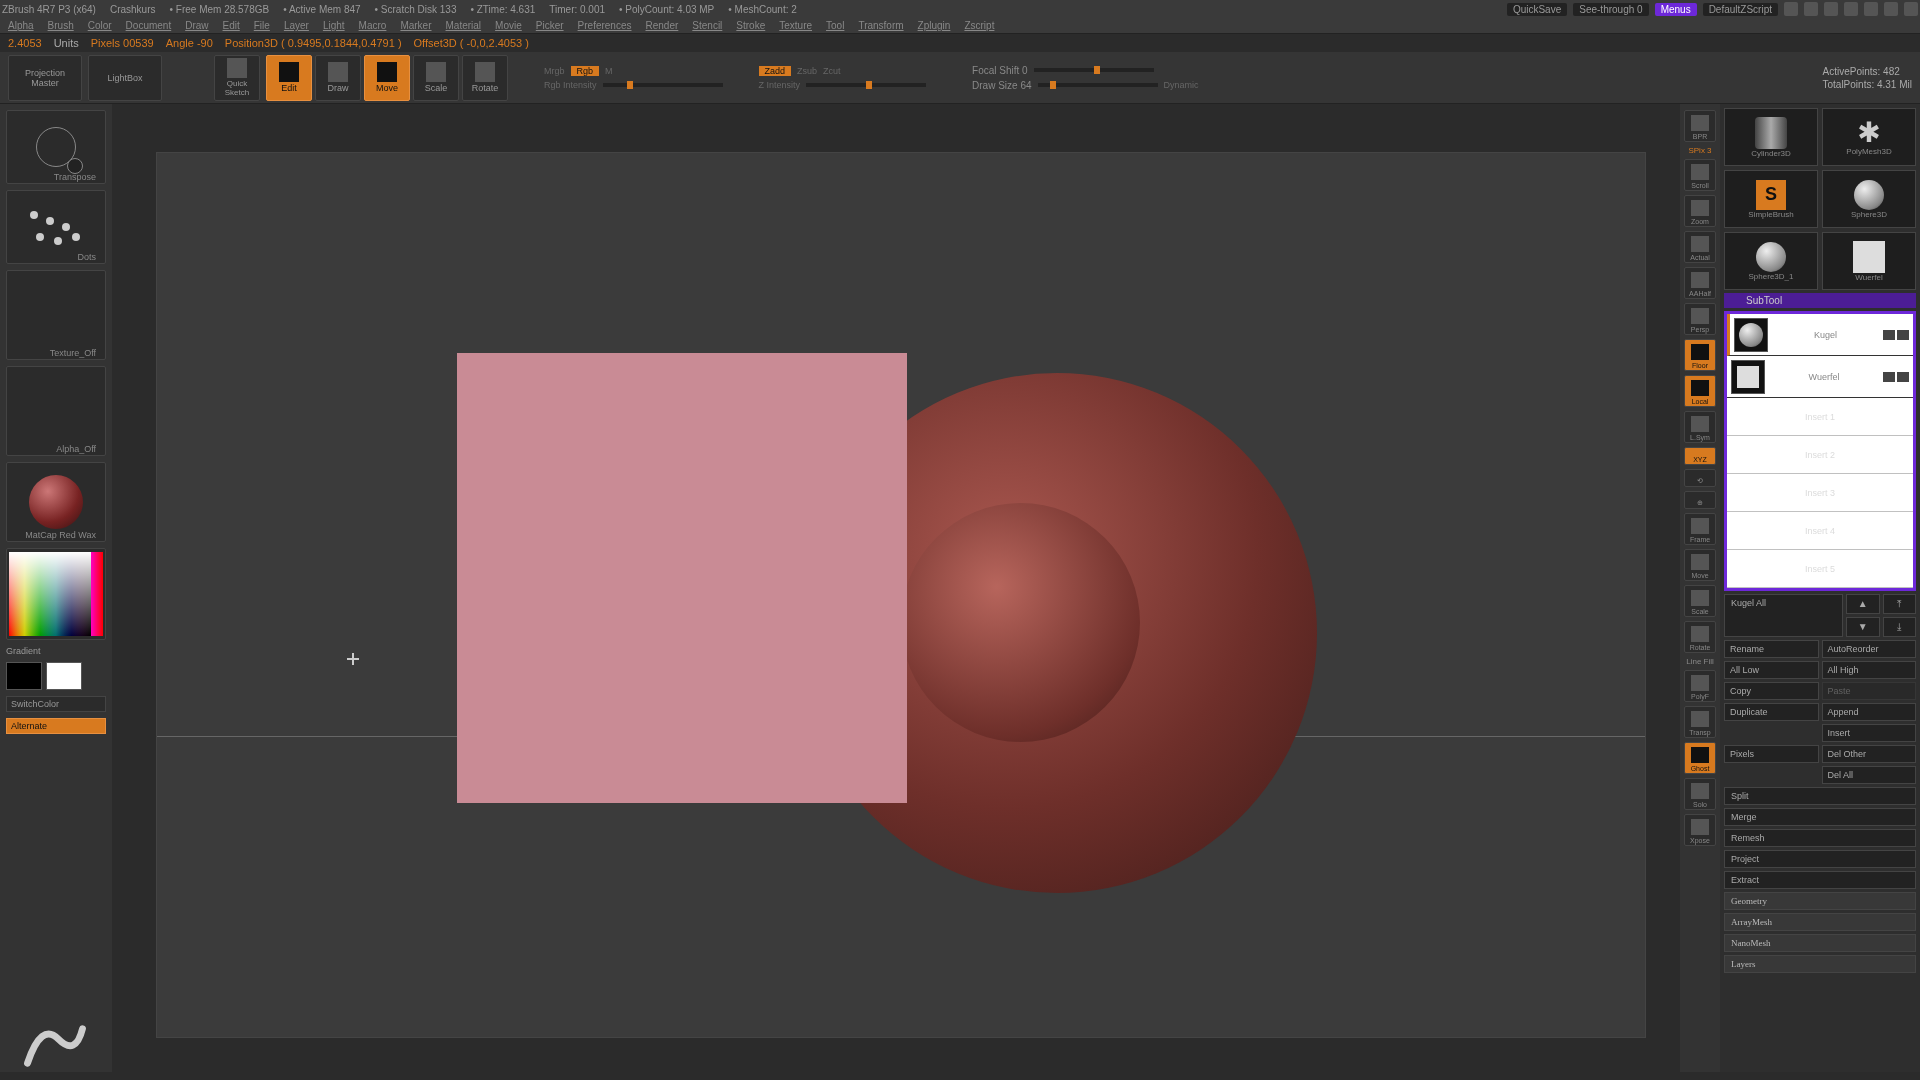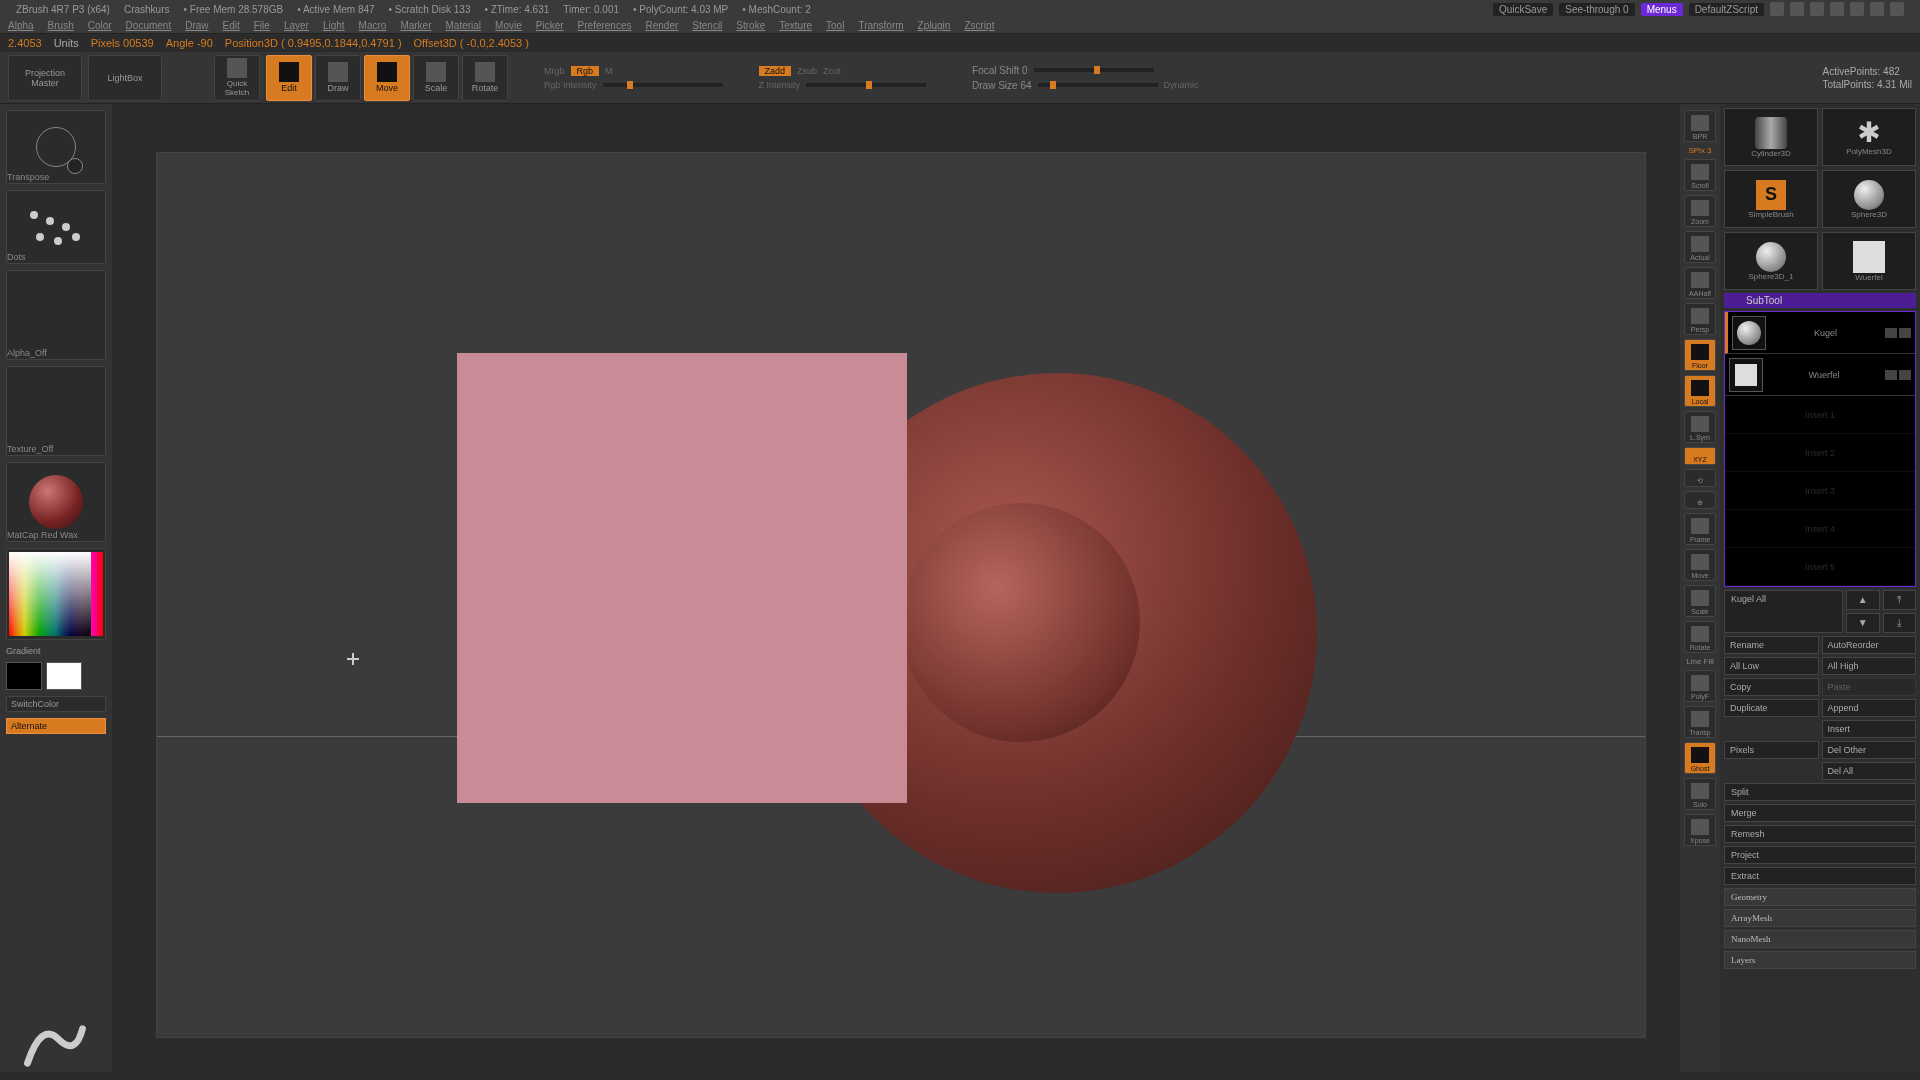--- a/index.html
+++ b/index.html
@@ -1,19 +1,19 @@
 <!DOCTYPE html>
 <html><head>
 <meta charset="utf-8">
 <style>
 * { margin: 0; padding: 0; box-sizing: border-box; font-family: Arial, sans-serif; }
 body { background: #2b2b2b; color: #aaa; font-size: 10px; width: 1920px; height: 1080px; overflow: hidden; position: relative; }
 
 
-.title-bar { background: #3a3a3a; height: 18px; display: flex; align-items: center; padding: 0 16px; font-size: 10px; color: #999; gap: 14px; }
+.title-bar { background: #3a3a3a; height: 18px; display: flex; align-items: center; padding: 0 2px; font-size: 10px; color: #999; gap: 14px; }
 .title-bar .seg { white-space: nowrap; }
 .title-bar .right { margin-left: auto; display: flex; gap: 6px; align-items: center; }
 .title-bar .btn-orange { background: #6d28d9; color: #fff; padding: 1px 6px; border-radius: 2px; }
 .title-bar .btn-dark { background: #222; padding: 1px 6px; border-radius: 2px; }
 .title-bar .icon { width: 14px; height: 14px; background: #555; border-radius: 2px; }
 
 
 .menu-bar { background: #3a3a3a; height: 16px; display: flex; align-items: center; padding: 0 8px; font-size: 10px; color: #888; gap: 14px; border-bottom: 1px solid #222; }
 .menu-bar span { cursor: pointer; text-decoration: underline; }
 
@@ -33,21 +33,21 @@
 .slider-row { display: flex; align-items: center; gap: 6px; font-size: 10px; color: #888; }
 .slider-row .track { width: 120px; height: 4px; background: #222; position: relative; }
 .slider-row .thumb { position: absolute; top: -2px; width: 6px; height: 8px; background: #d87a1f; }
 .tb-right { margin-left: auto; display: flex; flex-direction: column; gap: 2px; font-size: 10px; color: #aaa; }
 .dim-label { color:#666; font-size:9px; }
 
 
 .main { display: flex; height: 968px; }
 .left-panel { width: 112px; background: #333; padding: 6px; display: flex; flex-direction: column; gap: 6px; }
 .lp-box { background: #2b2b2b; border: 1px solid #444; border-radius: 2px; display: flex; align-items: center; justify-content: center; position: relative; }
-.lp-box .lbl { position: absolute; bottom: 1px; left: 0; right: 16px; text-align: left; font-size: 9px; color: #888; }
+.lp-box .lbl { position: absolute; bottom: 1px; left: 0; right: 9px; text-align: right; font-size: 9px; color: #888; }
 .transpose-box { height: 74px; }
 .transpose-icon { width: 40px; height: 40px; border: 1px solid #888; border-radius: 50%; position: relative; }
 .transpose-icon::after { content:''; position:absolute; right:-8px; bottom:-8px; width:14px; height:14px; border:1px solid #888; border-radius:50%; background:#222; }
 .dots-box { height: 74px; }
 .dots { width: 60px; height: 40px; position: relative; }
 .dots i { position:absolute; width:8px; height:8px; background:#ccc; border-radius:50%; }
 .alpha-box { height: 90px; }
 .texture-box { height: 90px; }
 .material-box { height: 80px; }
 .mat-sphere { width: 54px; height: 54px; border-radius: 50%; background: radial-gradient(circle at 35% 30%, #c77, #722 60%, #311); }
@@ -84,21 +84,21 @@
 
 .tool-panel { width: 200px; background: #2e2e2e; padding: 4px; display: flex; flex-direction: column; gap: 3px; font-size: 10px; }
 .tp-top { display: grid; grid-template-columns: 1fr 1fr; gap: 4px; }
 .tp-cell { background: #1e1e1e; border: 1px solid #444; height: 58px; display:flex; flex-direction:column; align-items:center; justify-content:center; color:#888; font-size:8px; }
 .tp-cell .shp { width: 32px; height: 32px; }
 .cyl { background: linear-gradient(to right,#444,#aaa,#444); border-radius:4px; }
 .star { color:#ccc; font-size:28px; line-height:28px; }
 .s-orange { width:30px; height:30px; background:#d87a1f; display:flex; align-items:center; justify-content:center; font-weight:bold; color:#111; font-size:18px; }
 .ball { width:30px; height:30px; border-radius:50%; background:radial-gradient(circle at 35% 30%, #eee,#888 70%,#333); }
 .tp-header { background: #4c1d95; color: #ccc; padding: 2px 22px; font-size: 10px; }
-.subtool-list { background: #000000; border: 1px solid #6d28d9; }
+.subtool-list { background: #ffffff; border: 3px solid #6d28d9; }
 .st-row { height: 42px; border-bottom: 1px solid #333; display:flex; align-items:center; padding: 0 4px; gap:6px; position:relative; }
 .st-row.active { border-left: 3px solid #d87a1f; }
 .st-thumb { width: 34px; height: 34px; background:#111; border:1px solid #555; display:flex; align-items:center; justify-content:center; }
 .st-name { flex:1; text-align:center; color:#888; font-size:9px; }
 .st-icons { display:flex; gap:2px; }
 .st-icons i { width:12px; height:10px; background:#444; }
 .st-row.dim { opacity: 0.3; height: 38px; }
 .arrow-grid { display:grid; grid-template-columns:1fr 1fr; gap:3px; }
 .arrow-grid .b { background:#222; border:1px solid #444; text-align:center; padding:3px 0; font-size:10px; }
 .btn-grid { display:grid; grid-template-columns: 1fr 1fr; gap:3px; }
@@ -265,25 +265,25 @@
       <div class="dots">
         <i style="left:4px;top:4px"></i>
           <i style="left:20px;top:10px"></i>
           <i style="left:36px;top:16px"></i>
         <i style="left:10px;top:26px"></i>
           <i style="left:28px;top:30px"></i>
           <i style="left:46px;top:26px"></i>
       </div>
       <span class="lbl">Dots</span>
     </div>
+    <div class="lp-box texture-box">
+        <span class="lbl">Texture_Off</span>
+      </div>
     <div class="lp-box alpha-box">
         <span class="lbl">Alpha_Off</span>
-      </div>
-    <div class="lp-box texture-box">
-        <span class="lbl">Texture_Off</span>
       </div>
     <div class="lp-box material-box">
       <div class="mat-sphere"></div>
       <span class="lbl">MatCap Red Wax</span>
     </div>
     <div class="lp-box color-box">
       <div class="hue">
           <div class="sv"></div>
         </div>
     </div>

